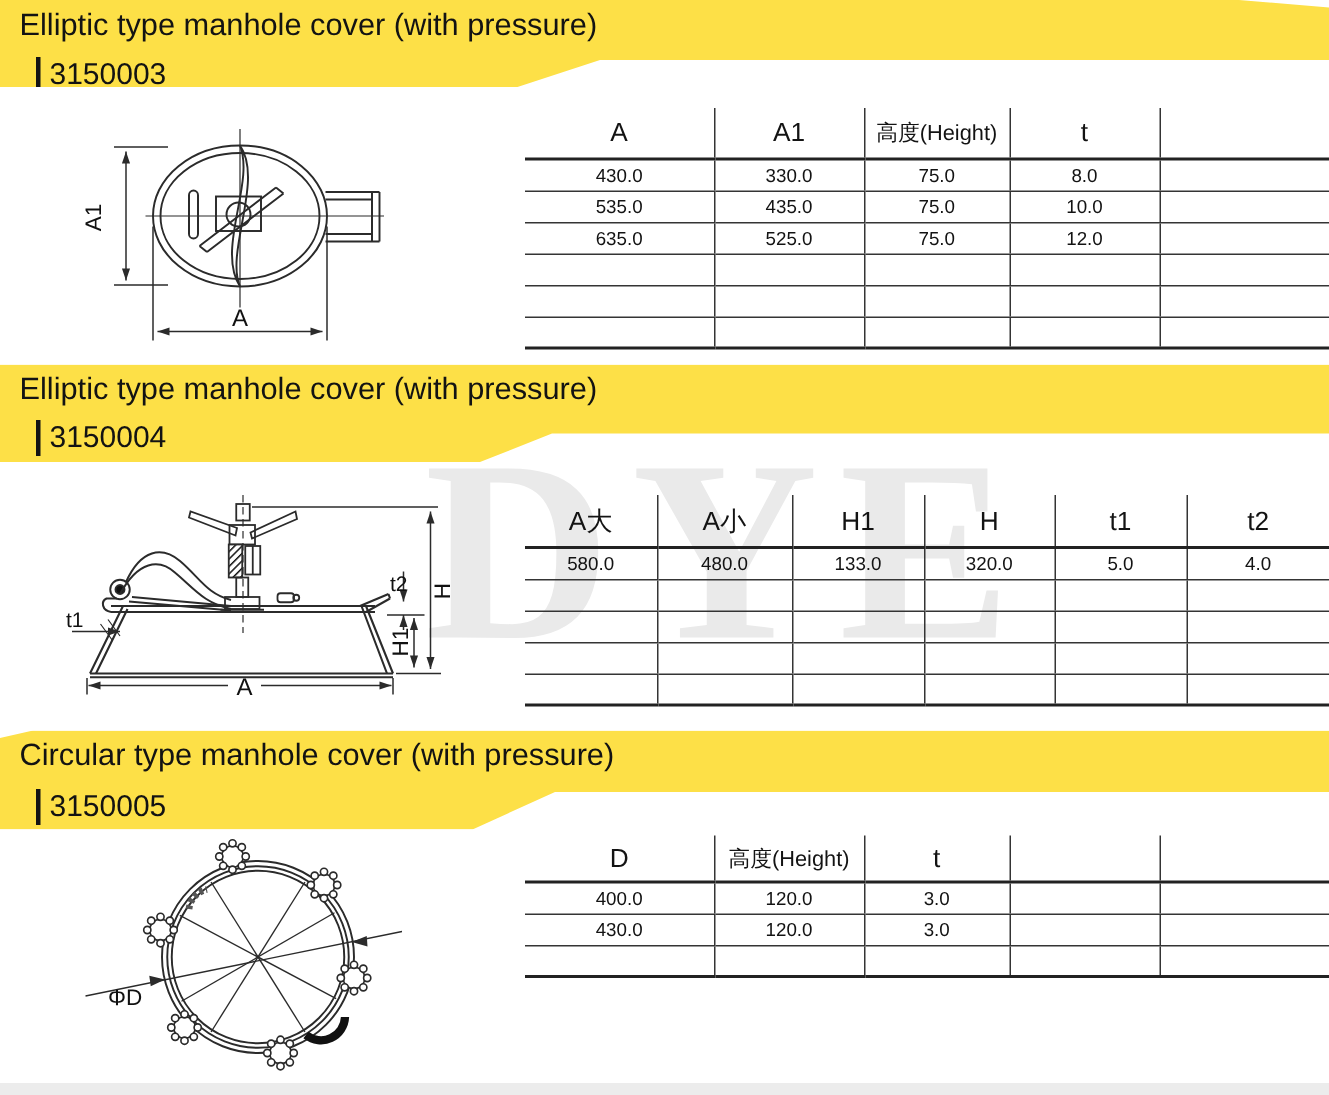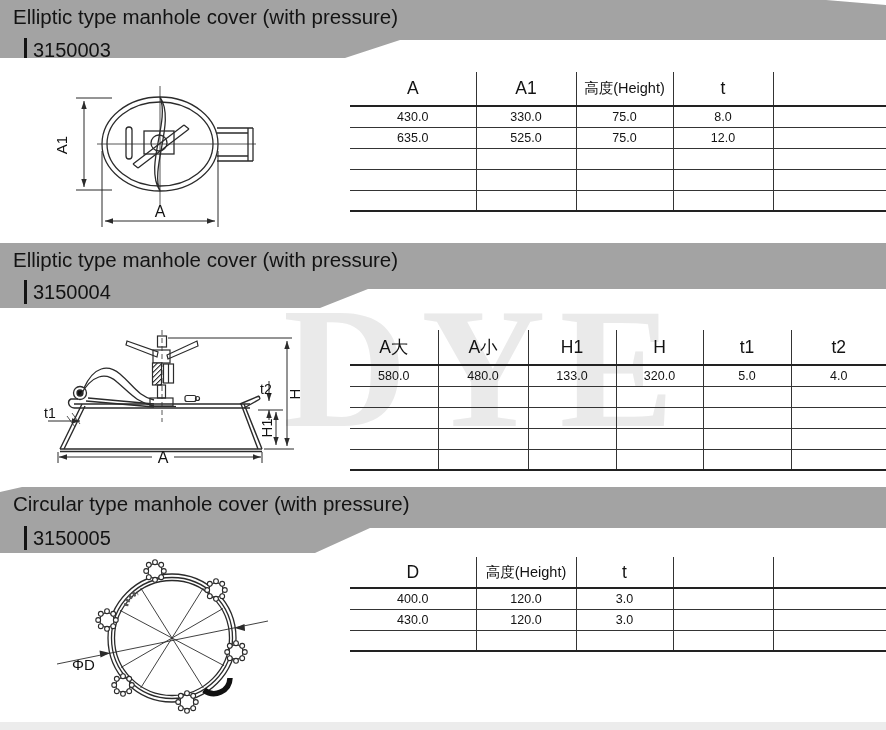--- a/index.html
+++ b/index.html
@@ -1,21 +1,21 @@
 <!DOCTYPE html>
 <html><head>
 <meta charset="utf-8">
 <style>
   html,body{margin:0;padding:0;background:#fff;}
   .page{position:relative;width:886px;height:730px;background:#ffffff;overflow:hidden;
         font-family:"Liberation Sans", sans-serif;color:#131313;}
   .watermark{position:absolute;left:283px;top:282px;font-size:172px;font-weight:bold;
         line-height:1;letter-spacing:14px;color:#eaeaea;z-index:0;user-select:none;
         font-family:Liberation Serif, serif;}
-  .banner{position:absolute;left:0;width:886px;background:#a3a3a3;z-index:1;}
+  .banner{position:absolute;left:0;width:886px;background:#fde047;z-index:1;}
   #banner1{top:0;height:58px;clip-path:polygon(0px 0px,826px 0px,886px 5px,886px 40px,400px 40px,345px 58px,0px 58px);}
   #banner2{top:243px;height:65px;clip-path:polygon(0px 0px,886px 0px,886px 46px,368px 46px,320px 65px,0px 65px);}
   #banner3{top:487px;height:66px;clip-path:polygon(0px 5px,22px 0px,886px 0px,886px 41px,370px 41px,315px 66px,0px 66px);padding-left:29px;}
   .banner .title{position:absolute;left:13px;top:5px;font-size:20.5px;white-space:nowrap;}
   .banner .codebar{position:absolute;left:24px;width:2.5px;height:24px;background:#131313;}
   .banner .code{position:absolute;left:33px;font-size:20px;}
   #banner1 .code{top:39px;} #banner1 .codebar{top:38px;}
   #banner2 .code{top:38px;} #banner2 .codebar{top:37px;}
   #banner3 .code{top:40px;} #banner3 .codebar{top:39px;}
 
@@ -102,20 +102,27 @@
           <th>t</th>
           <th></th>
         </tr>
       </thead>
       <tbody>
         <tr>
           <td>430.0</td>
           <td>330.0</td>
           <td>75.0</td>
           <td>8.0</td>
+          <td></td>
+        </tr>
+        <tr>
+          <td>535.0</td>
+          <td>435.0</td>
+          <td>75.0</td>
+          <td>10.0</td>
           <td></td>
         </tr>
         <tr>
           <td>635.0</td>
           <td>525.0</td>
           <td>75.0</td>
           <td>12.0</td>
           <td></td>
         </tr>
         <tr>

